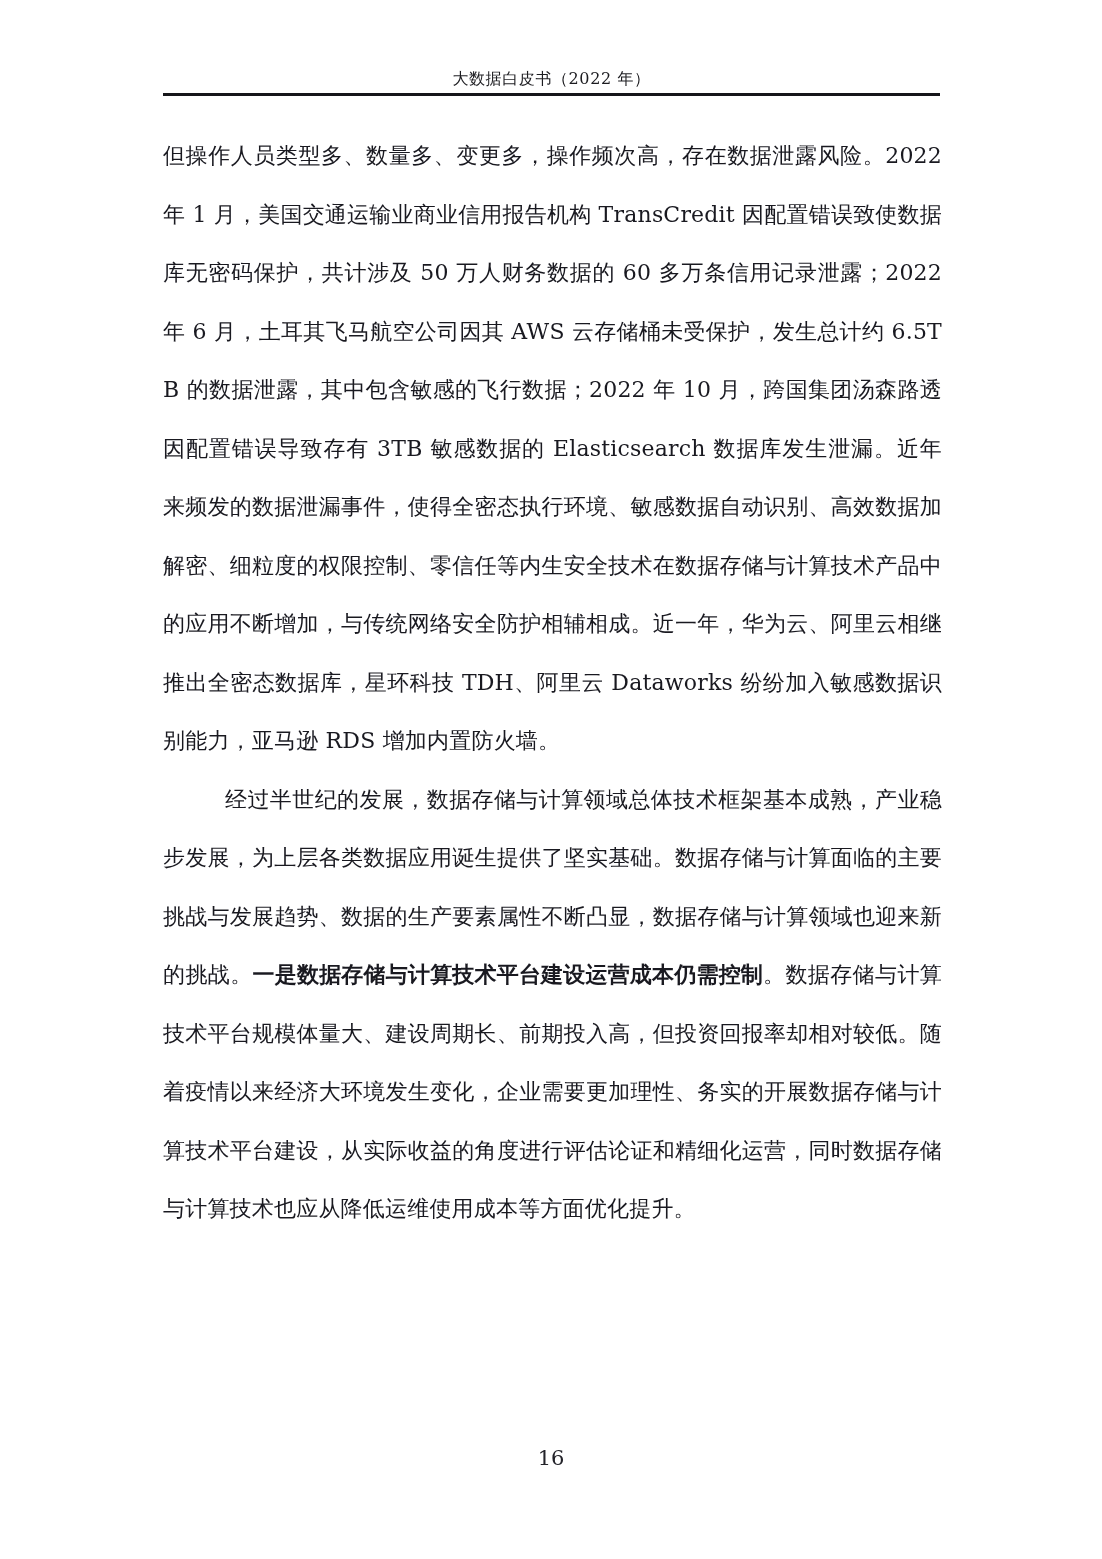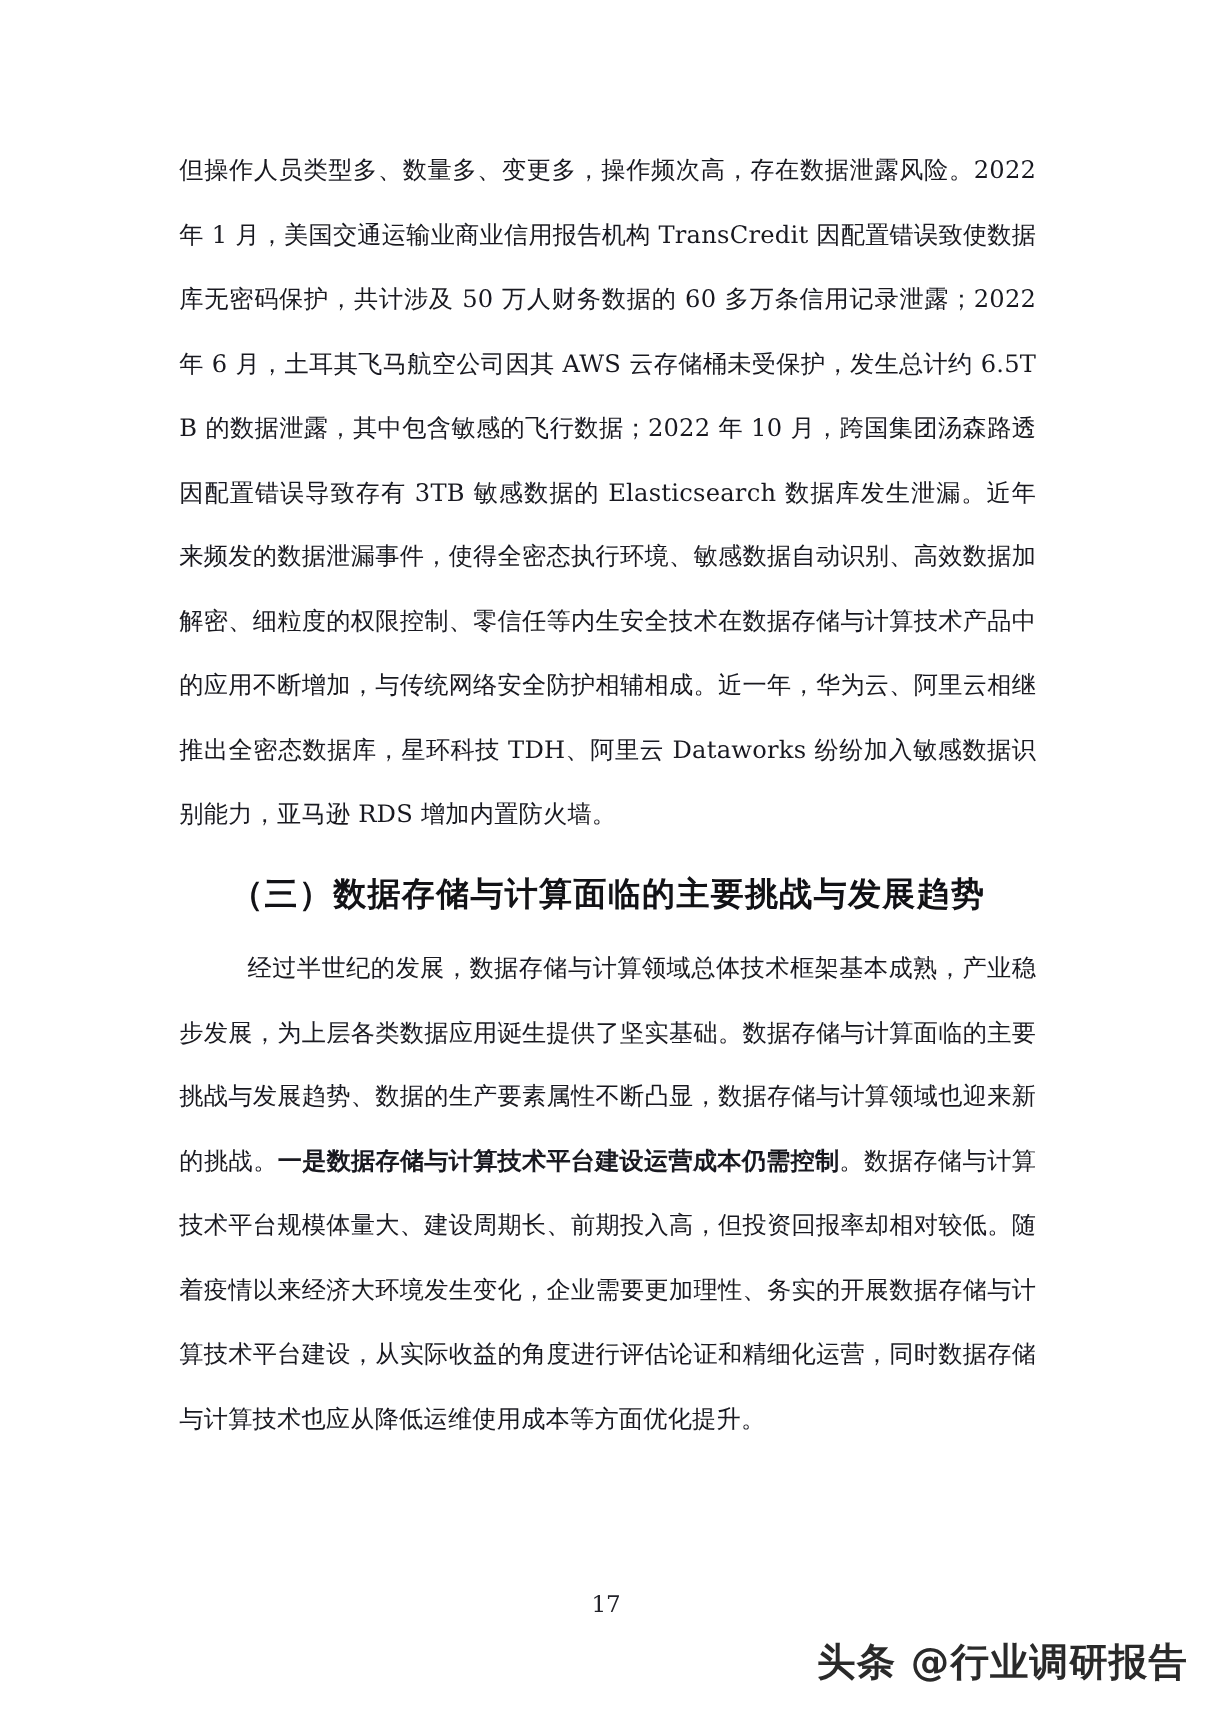--- a/index.html
+++ b/index.html
@@ -109,28 +109,30 @@
     letter-spacing: 1px;
     white-space: nowrap;
     opacity: 0.93;
   }
 </style>
 </head>
 <body>
 
 <div class="page">
 
+  <div class="header-zone">
+    <div class="header-title">大数据白皮书（2022 年）</div>
+    <div class="header-rule"></div>
+  </div>
 
   <div class="content">
 
     <p class="para">但操作人员类型多、数量多、变更多，操作频次高，存在数据泄露风险。2022 年 1 月，美国交通运输业商业信用报告机构 TransCredit 因配置错误致使数据库无密码保护，共计涉及 50 万人财务数据的 60 多万条信用记录泄露；2022 年 6 月，土耳其飞马航空公司因其 AWS 云存储桶未受保护，发生总计约 6.5TB 的数据泄露，其中包含敏感的飞行数据；2022 年 10 月，跨国集团汤森路透因配置错误导致存有 3TB 敏感数据的 Elasticsearch 数据库发生泄漏。近年来频发的数据泄漏事件，使得全密态执行环境、敏感数据自动识别、高效数据加解密、细粒度的权限控制、零信任等内生安全技术在数据存储与计算技术产品中的应用不断增加，与传统网络安全防护相辅相成。近一年，华为云、阿里云相继推出全密态数据库，星环科技 TDH、阿里云 Dataworks 纷纷加入敏感数据识别能力，亚马逊 RDS 增加内置防火墙。</p>
 
-    <h2 class="section-heading"><span>（三）数据存储与计算面临的主要挑战与发展趋势</span></h2>
 
     <p class="para indent"><span>经过半世纪的发展，数据存储与计算领域总体技术框架基本成熟，产业稳步发展，为上层各类数据应用诞生提供了坚实基础。数据存储与计算面临的主要挑战与发展趋势、数据的生产要素属性不断凸显，数据存储与计算领域也迎来新的挑战。</span><span class="hei">一是数据存储与计算技术平台建设运营成本仍需控制</span><span>。数据存储与计算技术平台规模体量大、建设周期长、前期投入高，但投资回报率却相对较低。随着疫情以来经济大环境发生变化，企业需要更加理性、务实的开展数据存储与计算技术平台建设，从实际收益的角度进行评估论证和精细化运营，同时数据存储与计算技术也应从降低运维使用成本等方面优化提升。</span></p>
 
   </div>
 
-  <div class="page-number">17</div>
+  <div class="page-number">16</div>
 
-  <div class="watermark">头条 @行业调研报告</div>
 
 </div>
 
 </body></html>

